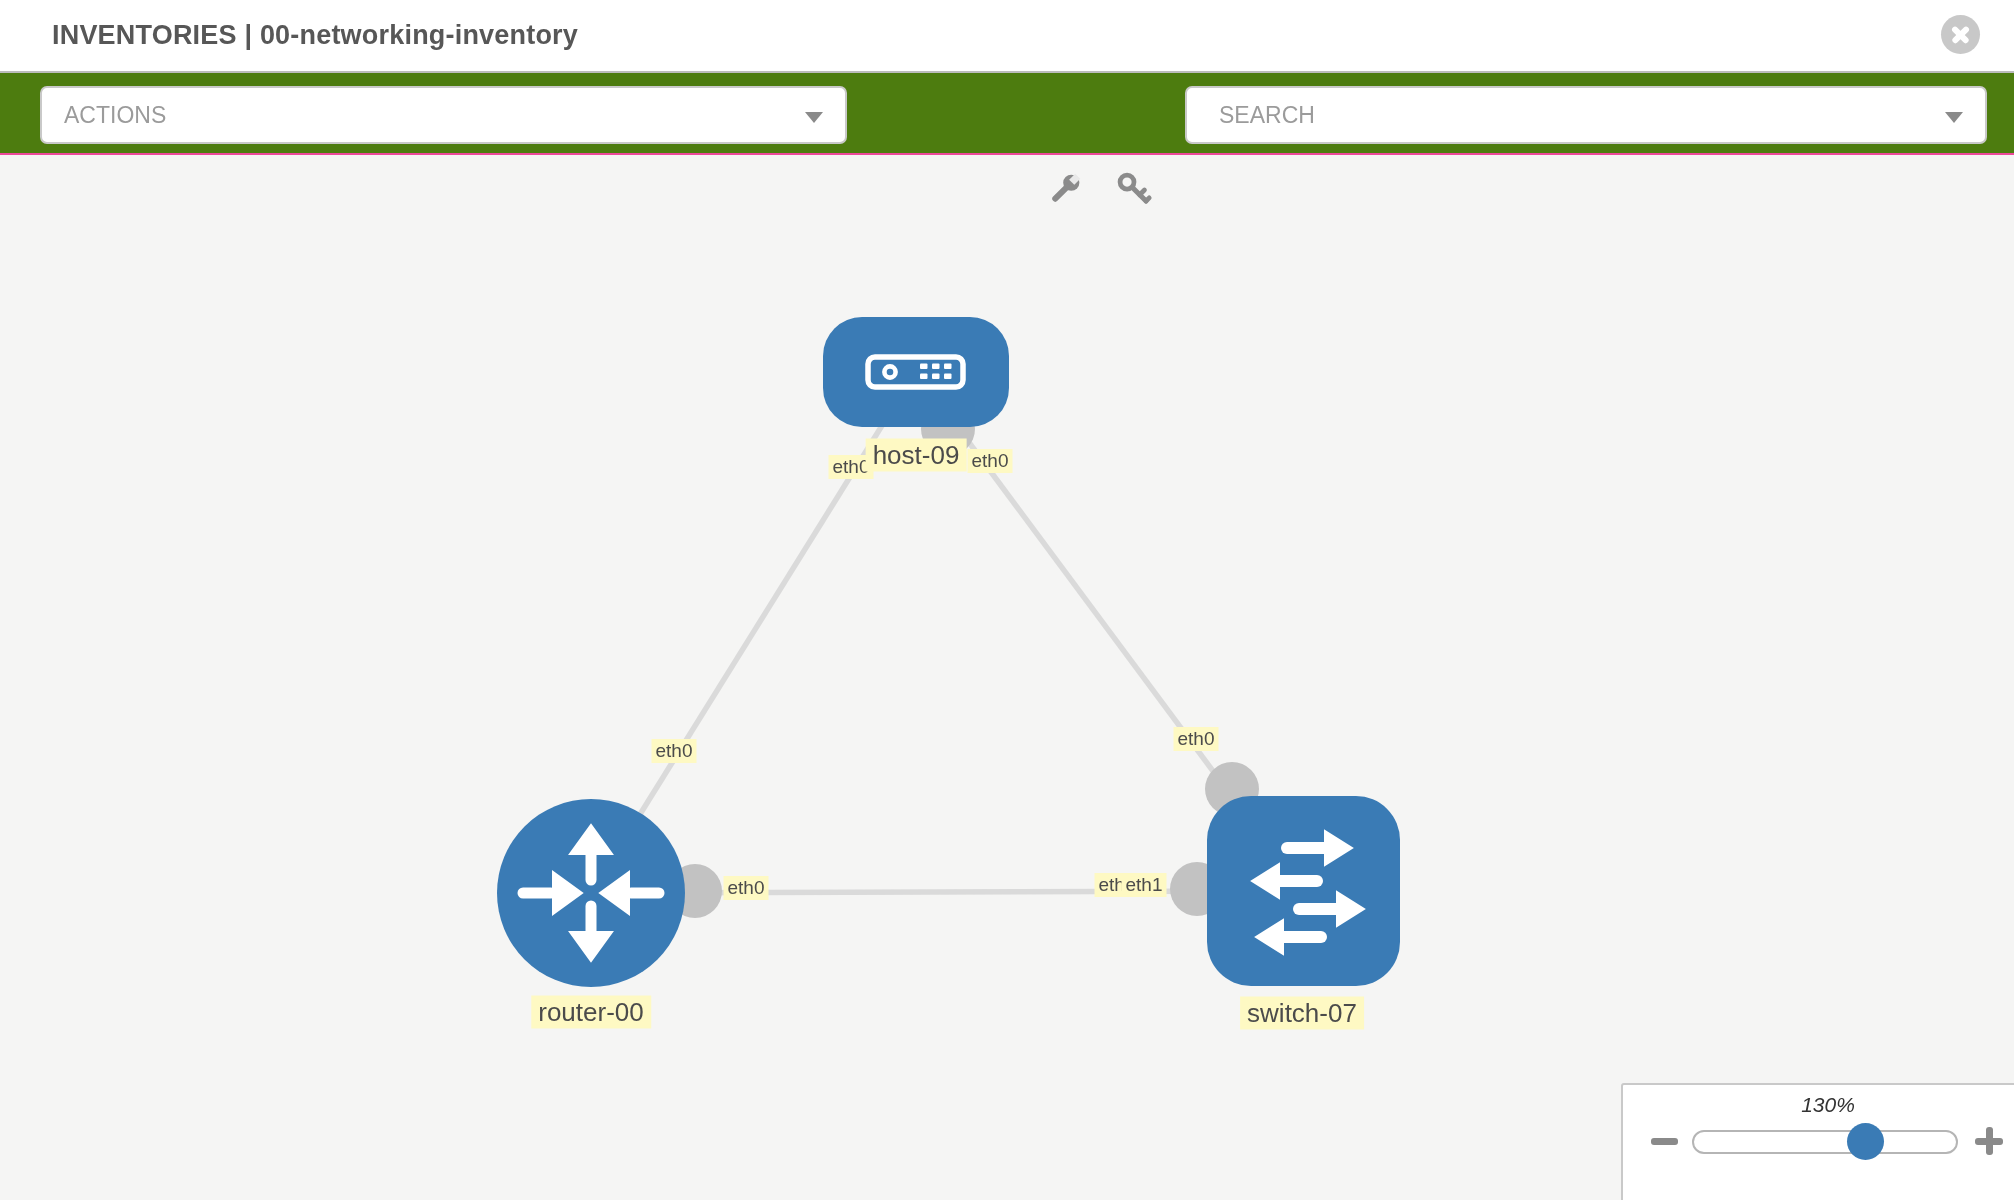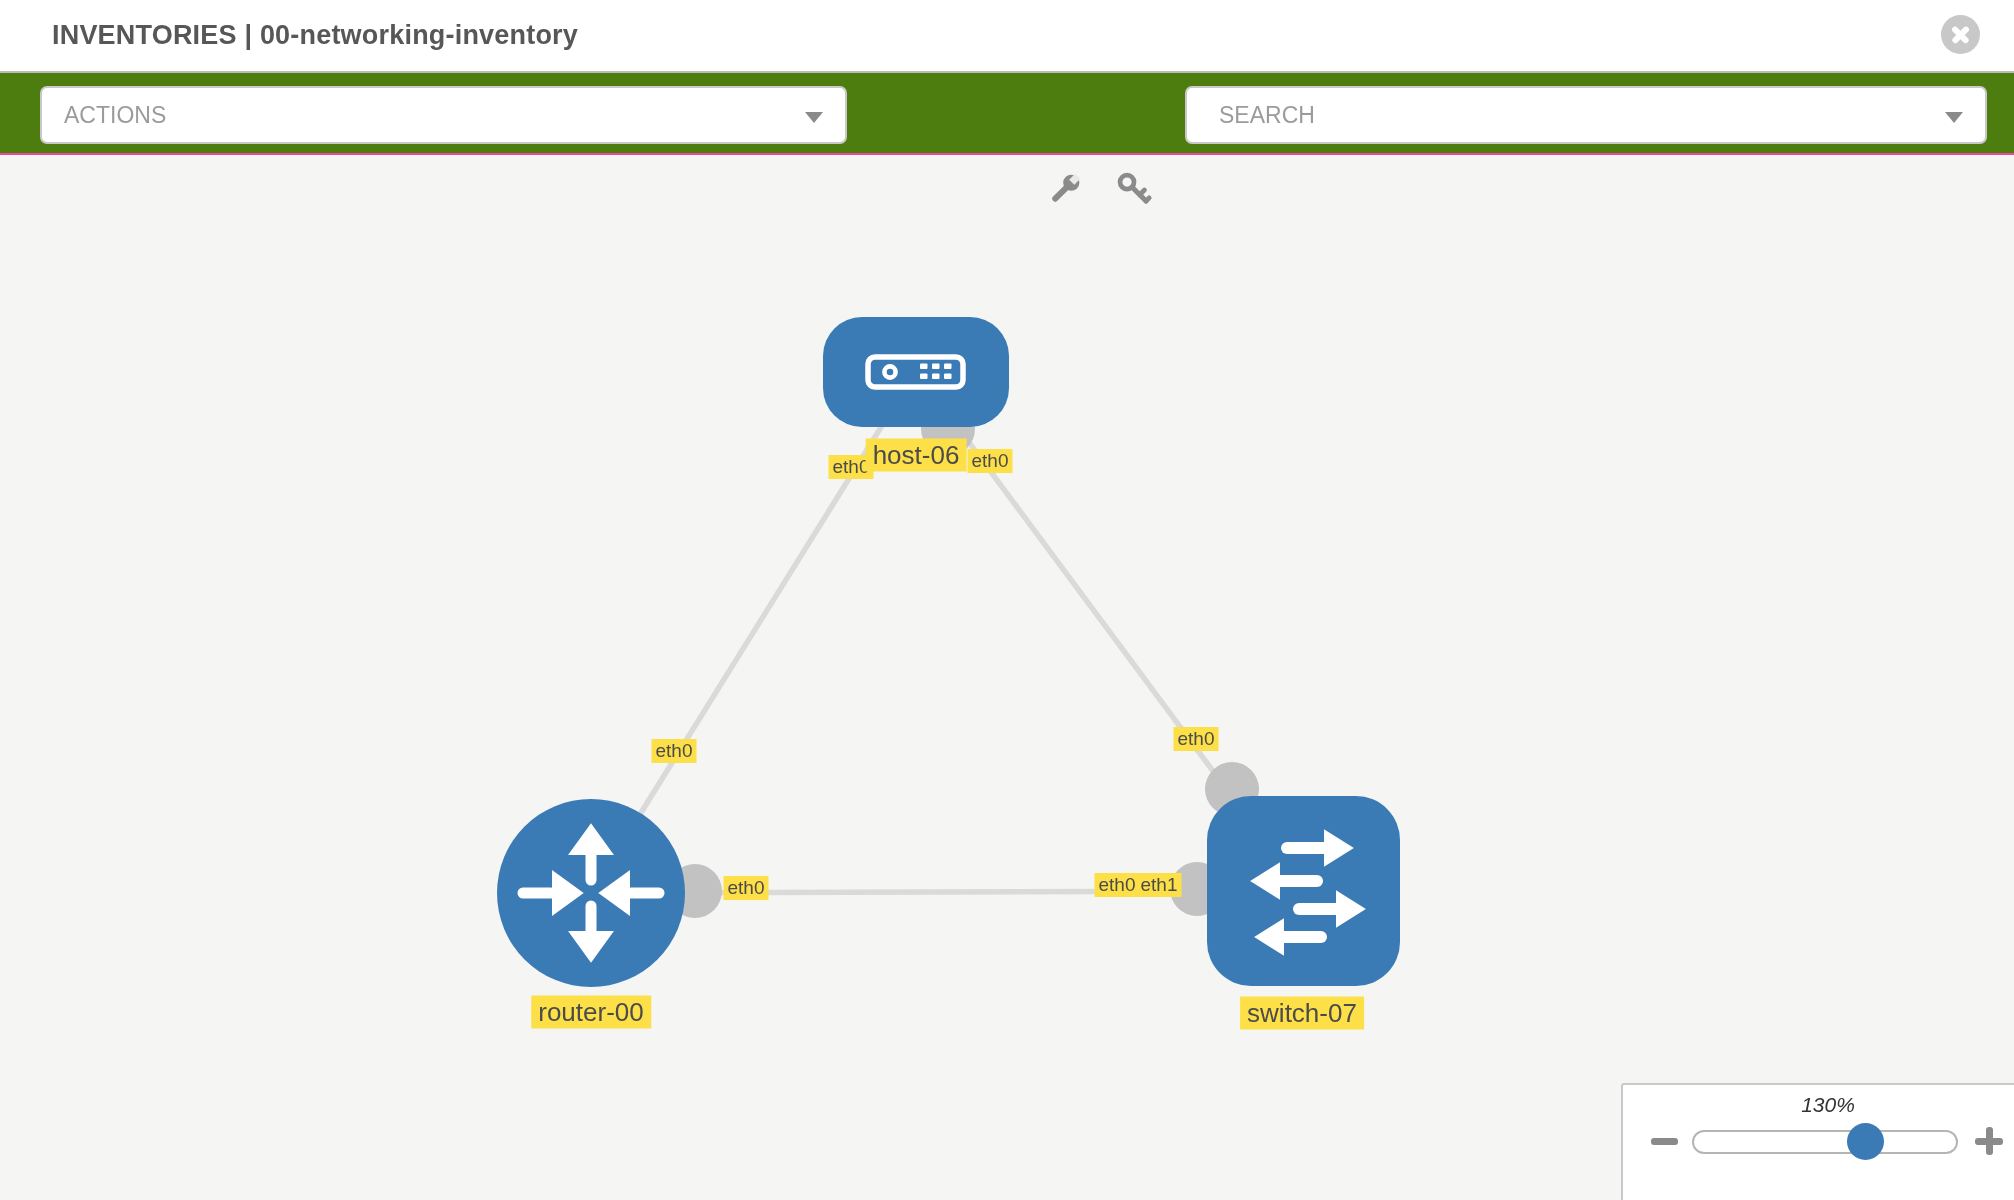--- a/index.html
+++ b/index.html
@@ -19,21 +19,21 @@
   .select{position:absolute;top:13px;height:54px;background:#ffffff;border:2px solid #c9c9c9;border-radius:7px;color:#9b9b9b;font-size:23px;line-height:54px;padding-left:22px;cursor:pointer;}
   .select .caret{position:absolute;right:22px;top:24px;width:0;height:0;border-left:9px solid transparent;border-right:9px solid transparent;border-top:11px solid #8a8a8a;}
   .sel-actions{left:40px;width:781px;}
   .sel-search{left:1185px;width:766px;padding-left:32px;}
   .tool-icon{position:absolute;top:97px;width:38px;height:38px;cursor:pointer;}
   .tool-wrench{left:1046px;}
   .tool-key{left:1115px;}
   svg.topo{position:absolute;left:0;top:0;}
 
   
-  .nlabel,.ilabel{position:absolute;transform:translate(-50%,-50%);background:#fde047;color:#4b4b4b;white-space:nowrap;}
+  .nlabel,.ilabel{position:absolute;transform:translate(-50%,-50%);background:#fef9c3;color:#4b4b4b;white-space:nowrap;}
   .nlabel{font-size:26px;padding:1px 7px;}
   .ilabel{font-size:19px;padding:1px 4px;}
 
   
   .zoom-panel{position:absolute;left:1621px;top:1083px;width:420px;height:140px;background:#ffffff;border:2px solid #c9c9c9;border-radius:3px;}
   .zoom-level{position:absolute;left:120px;top:8px;width:170px;text-align:center;font-size:21px;color:#333333;font-style:italic;}
   .zoom-minus{position:absolute;left:28px;top:53px;width:27px;height:7px;border-radius:3px;background:#8a8a8a;cursor:pointer;}
   .zoom-track{position:absolute;left:69px;top:45px;width:262px;height:20px;border:2px solid #b5b5b5;border-radius:12px;background:#ffffff;cursor:pointer;}
   .zoom-thumb{position:absolute;left:224px;top:38px;width:37px;height:37px;border-radius:50%;background:#3a7bb5;cursor:pointer;}
   .zoom-plus{position:absolute;left:350px;top:40px;width:32px;height:32px;cursor:pointer;}
@@ -138,25 +138,25 @@
         <polygon points="1337,892 1337,926 1364,909" stroke-width="2"></polygon>
         <line x1="1321" y1="937" x2="1283" y2="937" stroke-width="12"></line>
         <polygon points="1283,920 1283,954 1256,937" stroke-width="2"></polygon>
       </g>
     </g>
   </svg>
 
   <div class="ilabel" style="left:674px;top:751px;">eth0</div>
   <div class="ilabel" style="left:851px;top:467px;">eth0</div>
   <div class="ilabel" style="left:990px;top:461px;">eth0</div>
-  <div class="nlabel" style="left:916px;top:455px;">host-06</div>
+  <div class="nlabel" style="left:916px;top:455px;">host-09</div>
   <div class="ilabel" style="left:1196px;top:739px;">eth0</div>
   <div class="ilabel" style="left:746px;top:888px;">eth0</div>
   <div class="ilabel" style="left:1117px;top:885px;">eth0</div>
-  <div class="ilabel" style="left:1144px;top:885px;margin-left:15px;">eth1</div>
+  <div class="ilabel" style="left:1144px;top:885px;">eth1</div>
   <div class="nlabel" style="left:591px;top:1012px;">router-00</div>
   <div class="nlabel" style="left:1302px;top:1013px;">switch-07</div>
 
   <div class="zoom-panel">
     <div class="zoom-level">130%</div>
     <div class="zoom-minus"></div>
     <div class="zoom-track"></div>
     <div class="zoom-thumb"></div>
     <div class="zoom-plus">
       <span class="h"></span>

